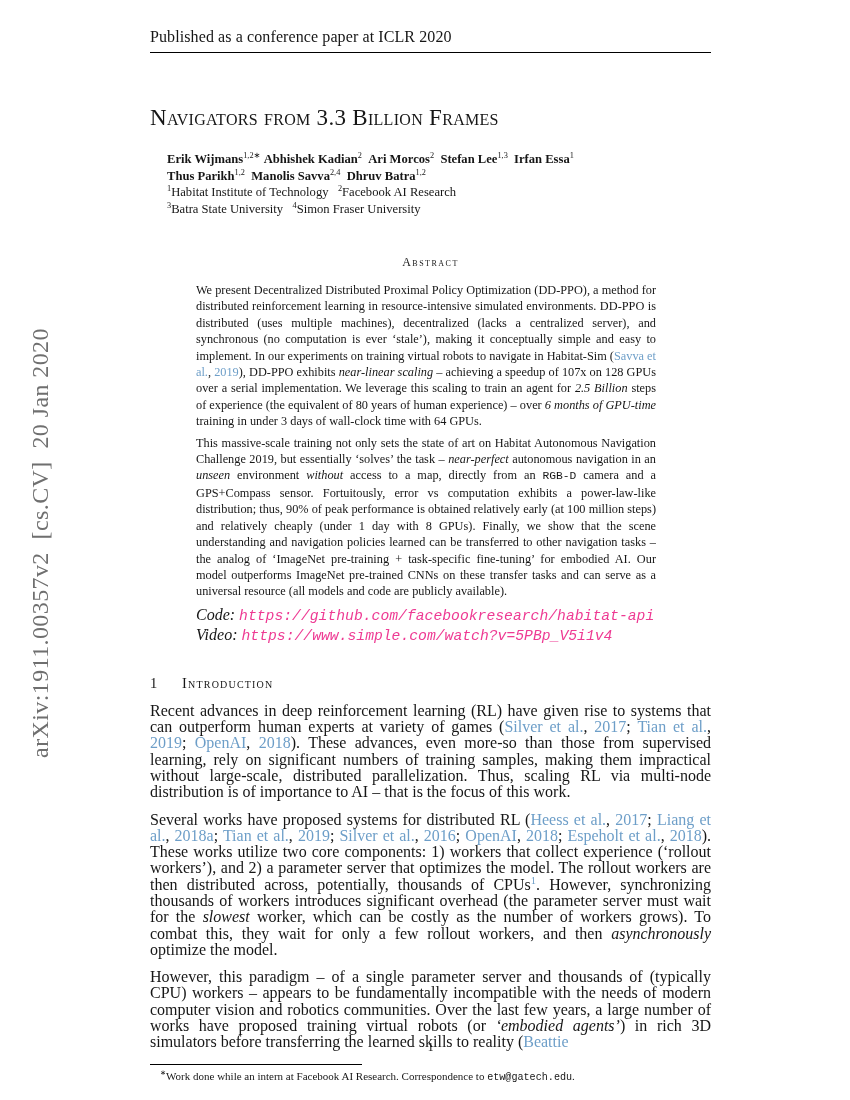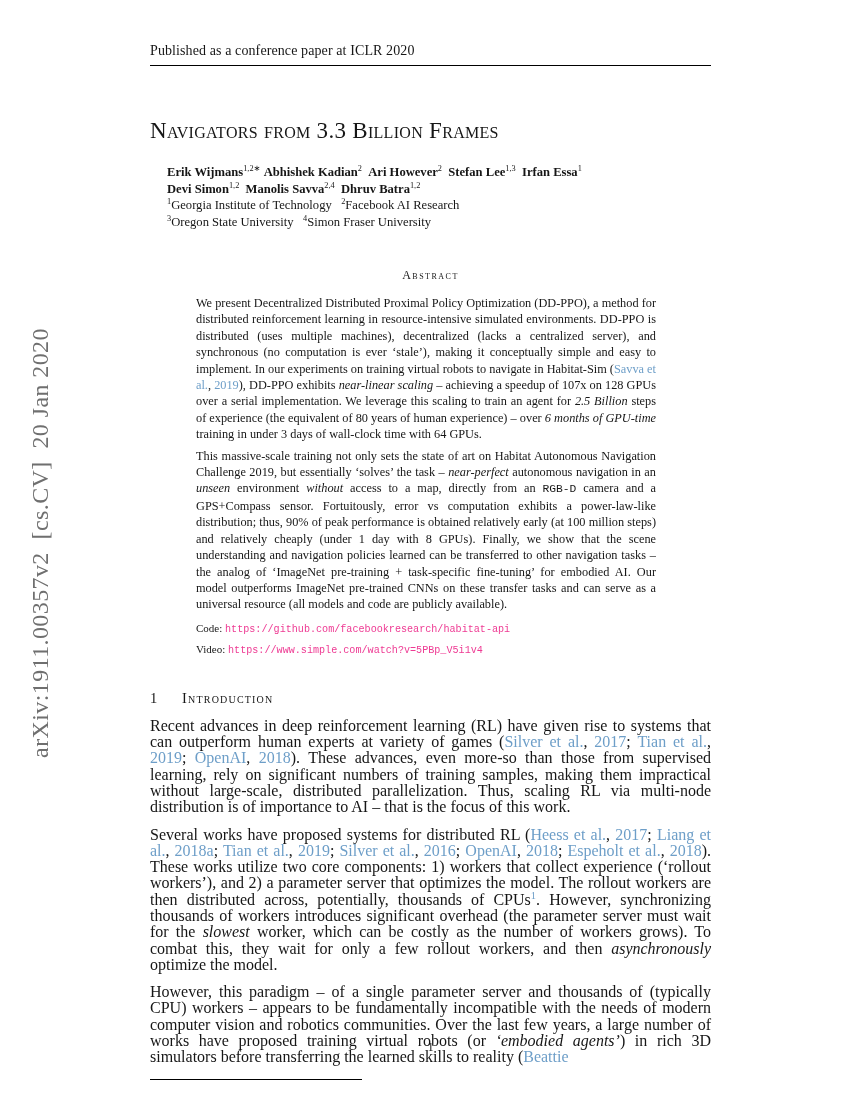--- a/index.html
+++ b/index.html
@@ -5,39 +5,39 @@
   * { margin:0; padding:0; box-sizing:border-box; }
   html,body { width:850px; height:1100px; background:#ffffff; }
   body {
     font-family:"Liberation Serif", serif;
     color:#161616;
     position:relative;
     overflow:hidden;
   }
   .content { position:absolute; left:150px; top:0; width:561px; }
 
-  .header-line { margin-top:43px; font-size:14px; letter-spacing:0.1px; }
+  .header-line { margin-top:28px; font-size:16px; letter-spacing:0.1px; }
   .header-rule { border:none; border-top:1.4px solid #000; margin-top:6px; }
 
   .title-block { margin-top:49px; font-size:23px; line-height:32px; font-variant:small-caps; letter-spacing:0.3px; }
   .title-line-1 { text-align:justify; text-align-last:justify; }
 
   .authors-block { margin-top:17px; padding-left:17px; font-size:12.6px; line-height:16.5px; }
   .authors-block sup, .para sup, .footnote sup { font-size:0.66em; vertical-align:super; line-height:0; }
   .b { font-weight:bold; }
   .i { font-style:italic; }
   .cite { color:#6d9ec8; }
   .mono { font-family:"Liberation Mono", monospace; font-size:0.92em; }
   .url { color:#ee3a93; font-family:"Liberation Mono", monospace; font-size:0.92em; }
 
   .abstract-heading { margin-top:38px; text-align:center; font-variant:small-caps; font-size:12px; letter-spacing:1.5px; }
   .abstract-body { margin-left:46px; width:460px; }
   .abstract-body .para { font-size:12.3px; line-height:16.4px; text-align:justify; margin-top:12px; }
   .abstract-body .para + .para { margin-top:5px; }
-  .resource-line { font-size:11px; line-height:16px; margin-top:7px; }
+  .resource-line { font-size:16px; line-height:16px; margin-top:7px;font-style:italic; }
   .resource-line + .resource-line { margin-top:3px; }
 
   .section-heading { margin-top:31px; font-size:14.5px; }
   .section-heading .sec-num { display:inline-block; width:32px; }
   .section-heading .sec-title { font-variant:small-caps; letter-spacing:1.2px;margin-top:43px; }
 
   .intro .para { font-size:16px; line-height:16.3px; text-align:justify; margin-top:11px; }
 
   .footnote-area { margin-top:13px; }
   .footnote-rule { border:none; border-top:1.2px solid #000; width:212px; margin-left:0; }
@@ -68,24 +68,24 @@
 <div class="content">
 
   <div class="header-line">Published as a conference paper at ICLR 2020</div>
   <hr class="header-rule">
 
   <div class="title-block">
     <div class="title-line-2">Navigators from 3.3 Billion Frames</div>
   </div>
 
   <div class="authors-block">
-    <div><span class="b">Erik Wijmans</span><sup>1,2∗</sup><span>&nbsp;</span><span class="b">Abhishek Kadian</span><sup>2</sup><span>&nbsp;&nbsp;</span><span class="b">Ari However</span><sup>2</sup><span>&nbsp;&nbsp;</span><span class="b">Stefan Lee</span><sup>1,3</sup><span>&nbsp;&nbsp;</span><span class="b">Irfan Essa</span><sup>1</sup></div>
-    <div><span class="b">Devi Simon</span><sup>1,2</sup><span>&nbsp;&nbsp;</span><span class="b">Manolis Savva</span><sup>2,4</sup><span>&nbsp;&nbsp;</span><span class="b">Dhruv Batra</span><sup>1,2</sup></div>
-    <div><sup>1</sup><span>Georgia Institute of Technology</span><span>&nbsp;&nbsp;&nbsp;</span><sup>2</sup><span>Facebook AI Research</span></div>
-    <div><sup>3</sup><span>Oregon State University</span><span>&nbsp;&nbsp;&nbsp;</span><sup>4</sup><span>Simon Fraser University</span></div>
+    <div><span class="b">Erik Wijmans</span><sup>1,2∗</sup><span>&nbsp;</span><span class="b">Abhishek Kadian</span><sup>2</sup><span>&nbsp;&nbsp;</span><span class="b">Ari Morcos</span><sup>2</sup><span>&nbsp;&nbsp;</span><span class="b">Stefan Lee</span><sup>1,3</sup><span>&nbsp;&nbsp;</span><span class="b">Irfan Essa</span><sup>1</sup></div>
+    <div><span class="b">Thus Parikh</span><sup>1,2</sup><span>&nbsp;&nbsp;</span><span class="b">Manolis Savva</span><sup>2,4</sup><span>&nbsp;&nbsp;</span><span class="b">Dhruv Batra</span><sup>1,2</sup></div>
+    <div><sup>1</sup><span>Habitat Institute of Technology</span><span>&nbsp;&nbsp;&nbsp;</span><sup>2</sup><span>Facebook AI Research</span></div>
+    <div><sup>3</sup><span>Batra State University</span><span>&nbsp;&nbsp;&nbsp;</span><sup>4</sup><span>Simon Fraser University</span></div>
   </div>
 
   <div class="abstract-heading">Abstract</div>
 
   <div class="abstract-body">
     <div class="para"><span>We present Decentralized Distributed Proximal Policy Optimization (DD-PPO), a method for distributed reinforcement learning in resource-intensive simulated environments. DD-PPO is distributed (uses multiple machines), decentralized (lacks a centralized server), and synchronous (no computation is ever ‘stale’), making it conceptually simple and easy to implement. In our experiments on training virtual robots to navigate in Habitat-Sim (</span><span class="cite">Savva et al.</span><span>, </span><span class="cite">2019</span><span>), DD-PPO exhibits </span><span class="i">near-linear scaling</span><span> – achieving a speedup of 107x on 128 GPUs over a serial implementation. We leverage this scaling to train an agent for </span><span class="i">2.5 Billion</span><span> steps of experience (the equivalent of 80 years of human experience) – over </span><span class="i">6 months of GPU-time</span><span> training in under 3 days of wall-clock time with 64 GPUs.</span></div>
     <div class="para"><span>This massive-scale training not only sets the state of art on Habitat Autonomous Navigation Challenge 2019, but essentially ‘solves’ the task – </span><span class="i">near-perfect</span><span> autonomous navigation in an </span><span class="i">unseen</span><span> environment </span><span class="i">without</span><span> access to a map, directly from an </span><span class="mono">RGB-D</span><span> camera and a GPS+Compass sensor. Fortuitously, error vs computation exhibits a power-law-like distribution; thus, 90% of peak performance is obtained relatively early (at 100 million steps) and relatively cheaply (under 1 day with 8 GPUs). Finally, we show that the scene understanding and navigation policies learned can be transferred to other navigation tasks – the analog of ‘ImageNet pre-training + task-specific fine-tuning’ for embodied AI. Our model outperforms ImageNet pre-trained CNNs on these transfer tasks and can serve as a universal resource (all models and code are publicly available).</span></div>
     <div class="resource-line"><span>Code: </span><span class="url">https://github.com/facebookresearch/habitat-api</span></div>
     <div class="resource-line"><span>Video: </span><span class="url">https://www.simple.com/watch?v=5PBp_V5i1v4</span></div>
   </div>
@@ -95,17 +95,18 @@
   </div>
 
   <div class="intro">
     <div class="para"><span>Recent advances in deep reinforcement learning (RL) have given rise to systems that can outperform human experts at variety of games (</span><span class="cite">Silver et al.</span><span>, </span><span class="cite">2017</span><span>; </span><span class="cite">Tian et al.</span><span>, </span><span class="cite">2019</span><span>; </span><span class="cite">OpenAI</span><span>, </span><span class="cite">2018</span><span>). These advances, even more-so than those from supervised learning, rely on significant numbers of training samples, making them impractical without large-scale, distributed parallelization. Thus, scaling RL via multi-node distribution is of importance to AI – that is the focus of this work.</span></div>
     <div class="para"><span>Several works have proposed systems for distributed RL (</span><span class="cite">Heess et al.</span><span>, </span><span class="cite">2017</span><span>; </span><span class="cite">Liang et al.</span><span>, </span><span class="cite">2018a</span><span>; </span><span class="cite">Tian et al.</span><span>, </span><span class="cite">2019</span><span>; </span><span class="cite">Silver et al.</span><span>, </span><span class="cite">2016</span><span>; </span><span class="cite">OpenAI</span><span>, </span><span class="cite">2018</span><span>; </span><span class="cite">Espeholt et al.</span><span>, </span><span class="cite">2018</span><span>). These works utilize two core components: 1) workers that collect experience (‘rollout workers’), and 2) a parameter server that optimizes the model. The rollout workers are then distributed across, potentially, thousands of CPUs</span><sup class="cite">1</sup><span>. However, synchronizing thousands of workers introduces significant overhead (the parameter server must wait for the </span><span class="i">slowest</span><span> worker, which can be costly as the number of workers grows). To combat this, they wait for only a few rollout workers, and then </span><span class="i">asynchronously</span><span> optimize the model.</span></div>
     <div class="para"><span>However, this paradigm – of a single parameter server and thousands of (typically CPU) workers – appears to be fundamentally incompatible with the needs of modern computer vision and robotics communities. Over the last few years, a large number of works have proposed training virtual robots (or </span><span class="i">‘embodied agents’</span><span>) in rich 3D simulators before transferring the learned skills to reality (</span><span class="cite">Beattie</span></div>
   </div>
 
   <div class="footnote-area">
     <hr class="footnote-rule">
+    <div class="footnote"><sup>∗</sup><span>Work done while an intern at Facebook AI Research. Correspondence to </span><span class="mono">etw@gatech.edu</span><span>.</span></div>
   </div>
 
 </div>
 
 <div class="page-number">1</div>
 
 </body></html>

